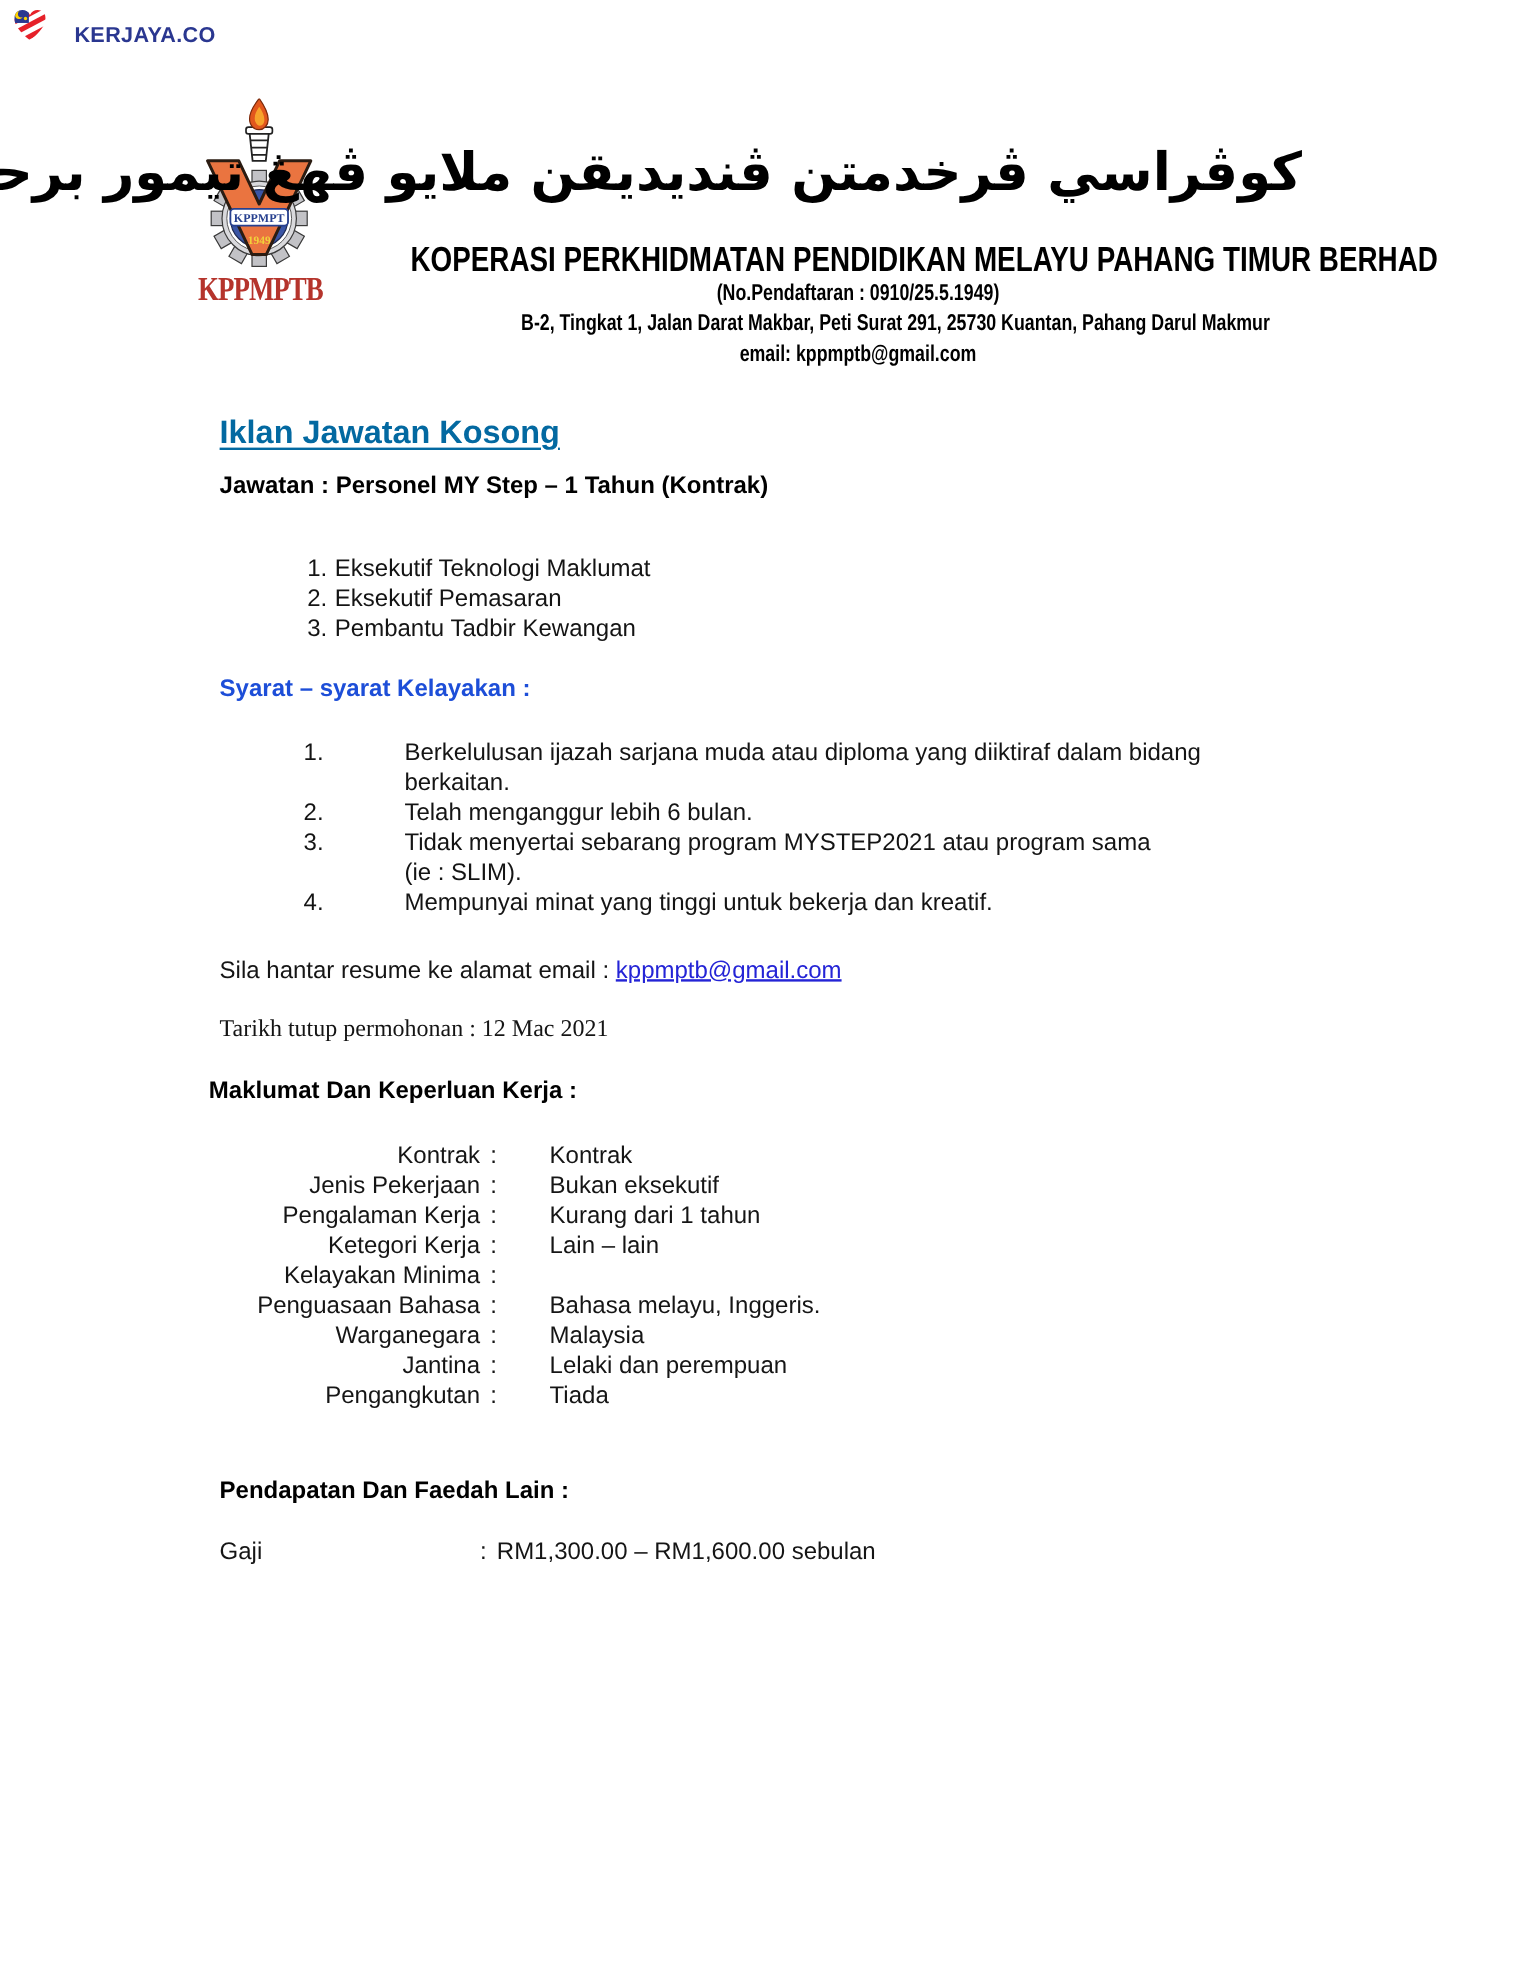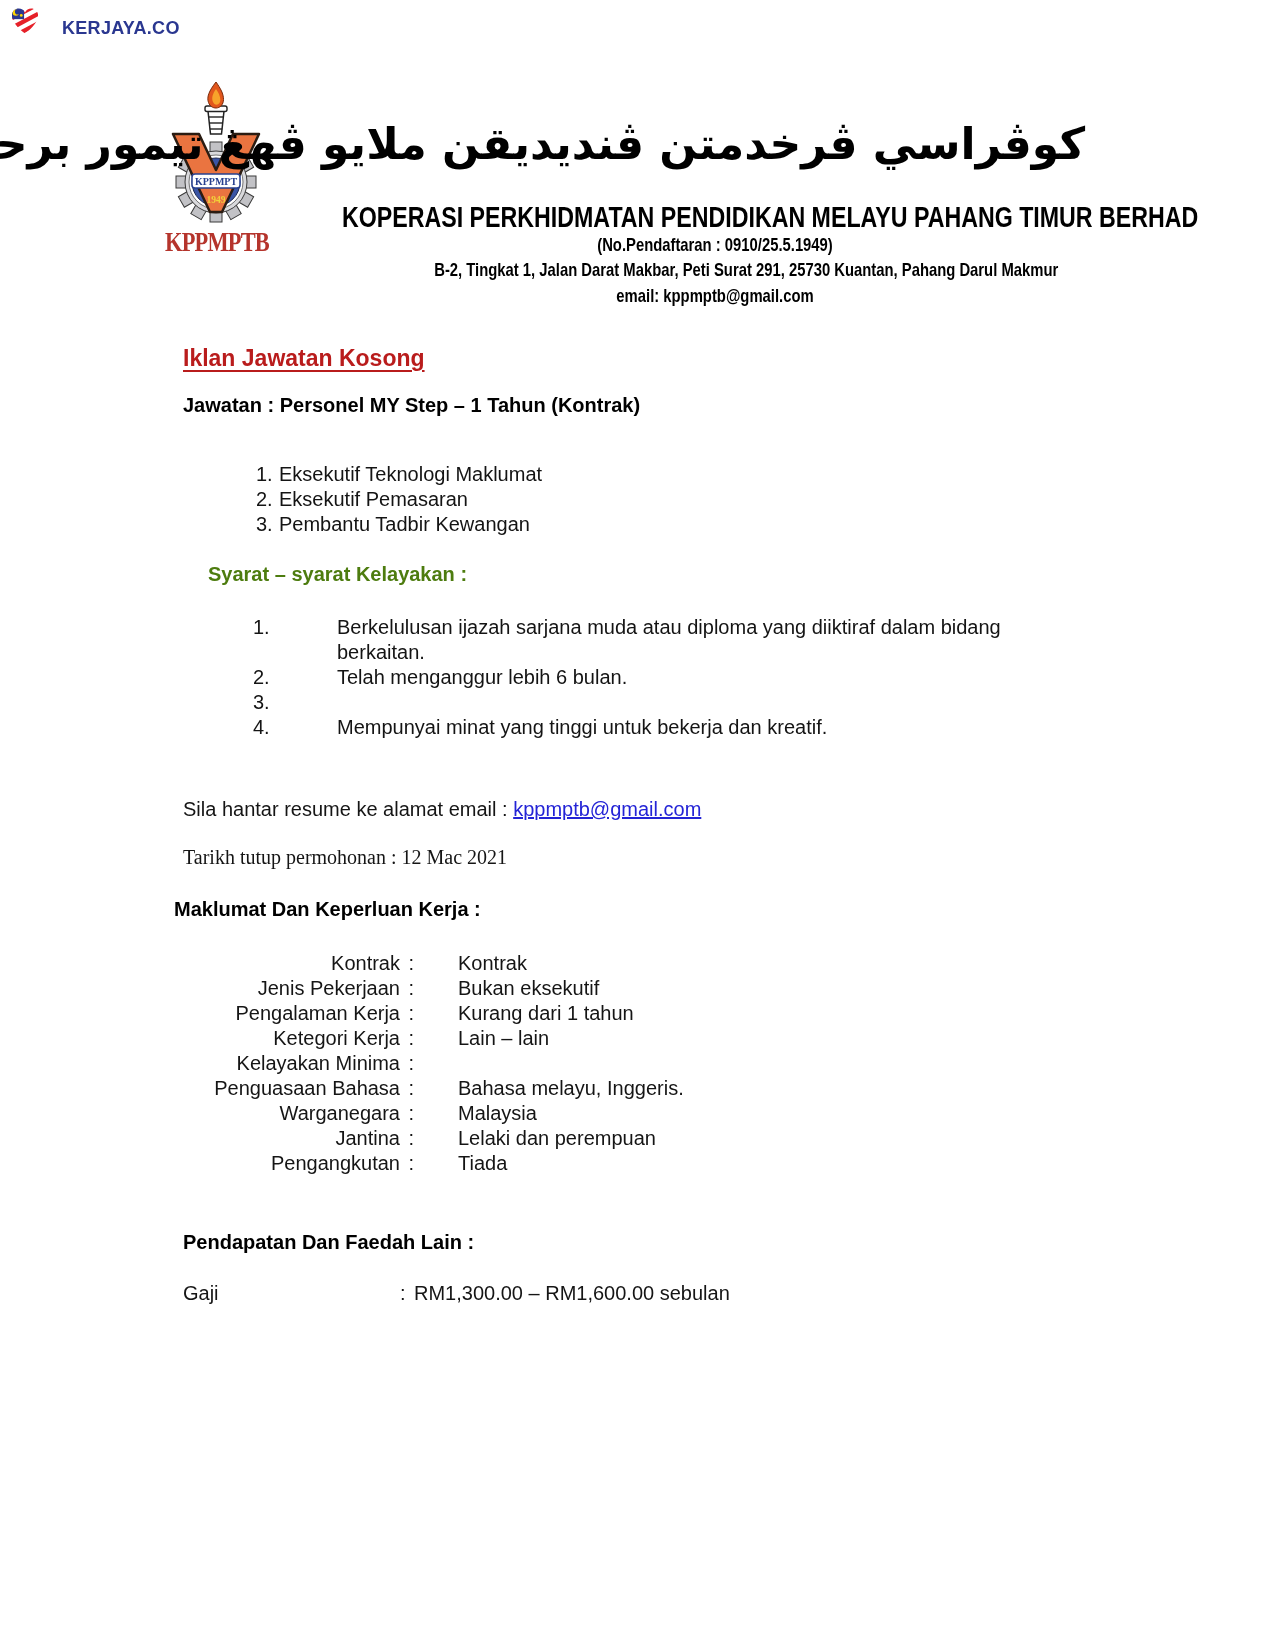--- a/index.html
+++ b/index.html
@@ -33,29 +33,29 @@
   .hemail{ top:285px; font-size:19px; }
 
   .emblem { left:160px; top:82px; }
   .emblem-wordmark {
     left:152px; top:226px; width:130px; text-align:center;
     font-family:"Liberation Serif",serif; font-weight:bold; font-size:28px;
     color:#b5342c; transform:scaleX(.8); letter-spacing:-1px; white-space:nowrap;
   }
 
   
-  .doc-title { left:183px; top:345px; font-size:23px; font-weight:bold;
-               text-decoration:underline; text-underline-offset:4px; color:#b91c1c; }
+  .doc-title { left:183px; top:345px; font-size:27px; font-weight:bold;
+               text-decoration:underline; text-underline-offset:4px; color:#0369a1; }
   .position-line { left:183px; top:394px; font-size:20px; font-weight:bold; color:#000; }
 
   .list { font-size:20px; line-height:25px; color:#141414; }
   .list .row { display:flex; align-items:flex-start; }
   .positions { left:256px; top:462px; }
   .positions .num { width:23px; flex:none; }
-  .req-heading { left:183px; top:563px; font-size:20px; font-weight:bold; color:#4d7c0f;margin-left:25px; }
+  .req-heading { left:183px; top:563px; font-size:20px; font-weight:bold; color:#1d4ed8; }
   .reqs { left:253px; top:615px; }
   .reqs .num { width:40px; flex:none; }
   .preline { white-space:pre-line;margin-left:44px; }
 
   .resume { left:183px; top:798px; font-size:20px; }
   a.email-link { color:#2424d6; text-decoration:underline; cursor:pointer; }
   .deadline { left:183px; top:846px; font-size:20px;font-family:Liberation Serif, serif; }
   .info-heading { left:174px; top:898px; font-size:20px; font-weight:bold; color:#000; }
 
   .info-table { left:183px; top:951px; font-size:20px; line-height:25px;text-align:right; }
@@ -158,20 +158,22 @@
     <span class="num">1.</span>
     <span class="preline">Berkelulusan ijazah sarjana muda atau diploma yang diiktiraf dalam bidang
 berkaitan.</span>
   </div>
   <div class="row">
     <span class="num">2.</span>
     <span class="preline">Telah menganggur lebih 6 bulan.</span>
   </div>
   <div class="row">
     <span class="num">3.</span>
+    <span class="preline">Tidak menyertai sebarang program MYSTEP2021 atau program sama
+(ie : SLIM).</span>
   </div>
   <div class="row">
     <span class="num">4.</span>
     <span class="preline">Mempunyai minat yang tinggi untuk bekerja dan kreatif.</span>
   </div>
 </div>
 
 <div class="abs resume">
   <span>Sila hantar resume ke alamat email : </span><a class="email-link" href="#">kppmptb@gmail.com</a>
 </div>

